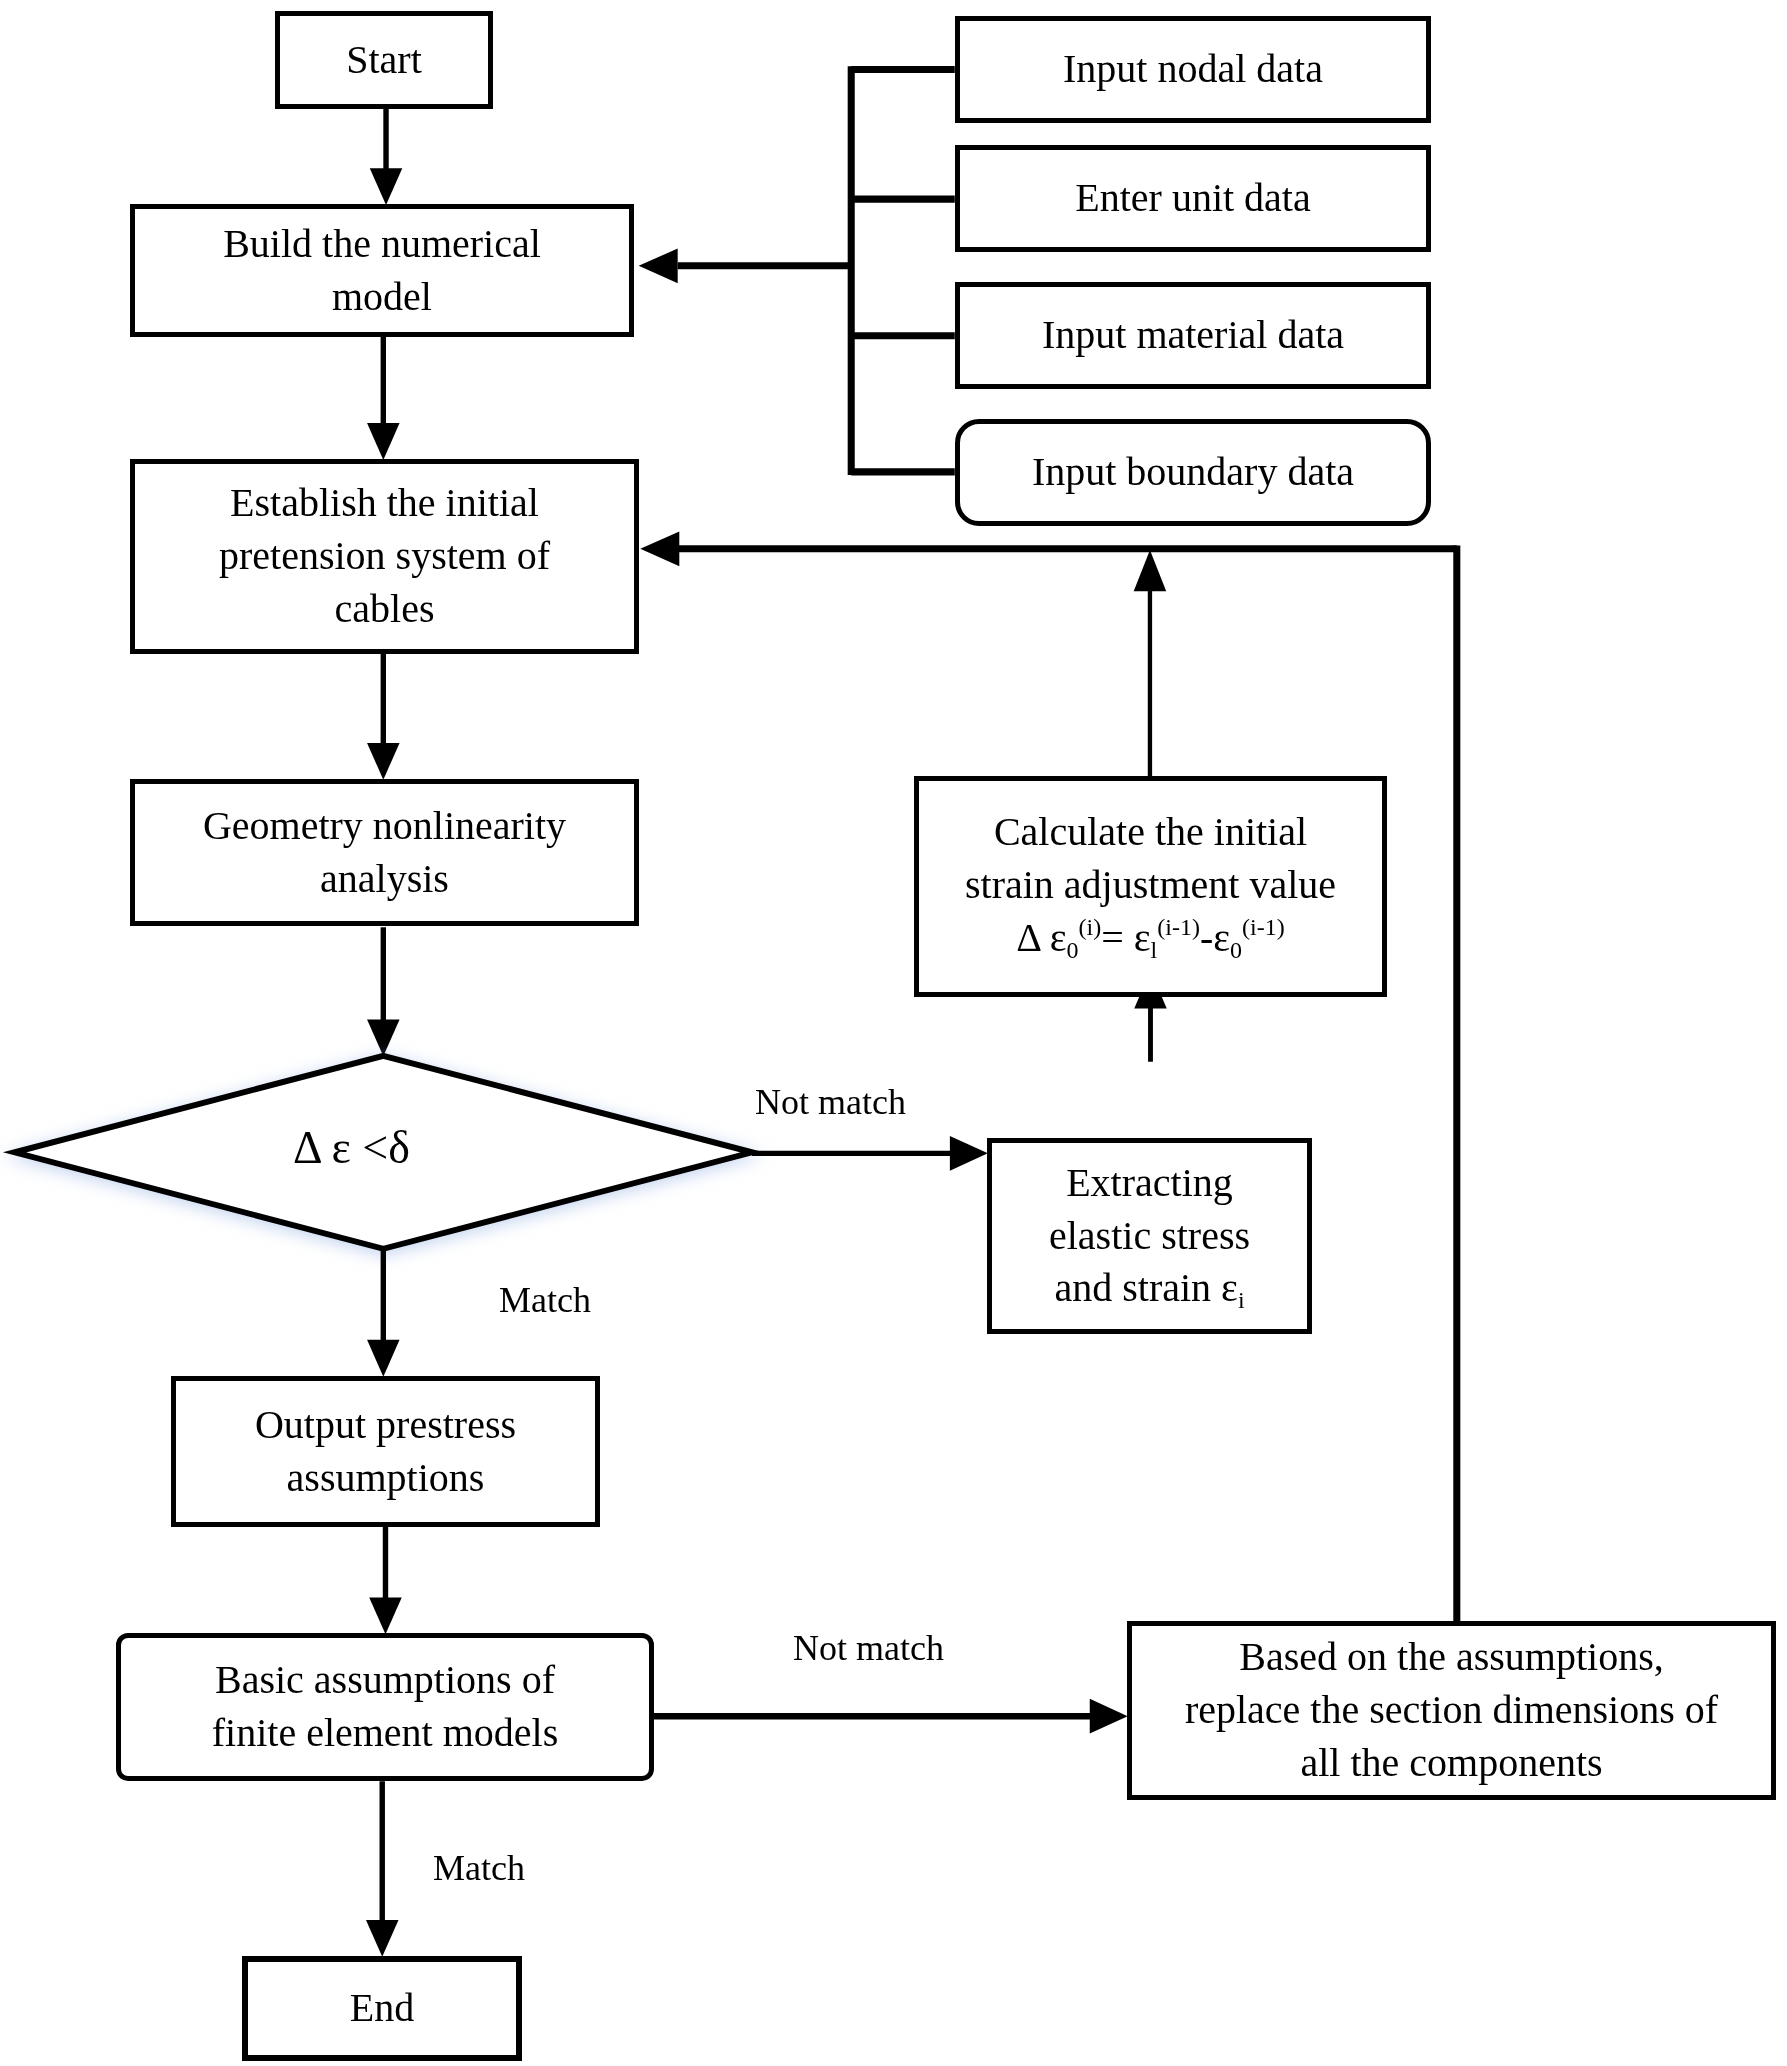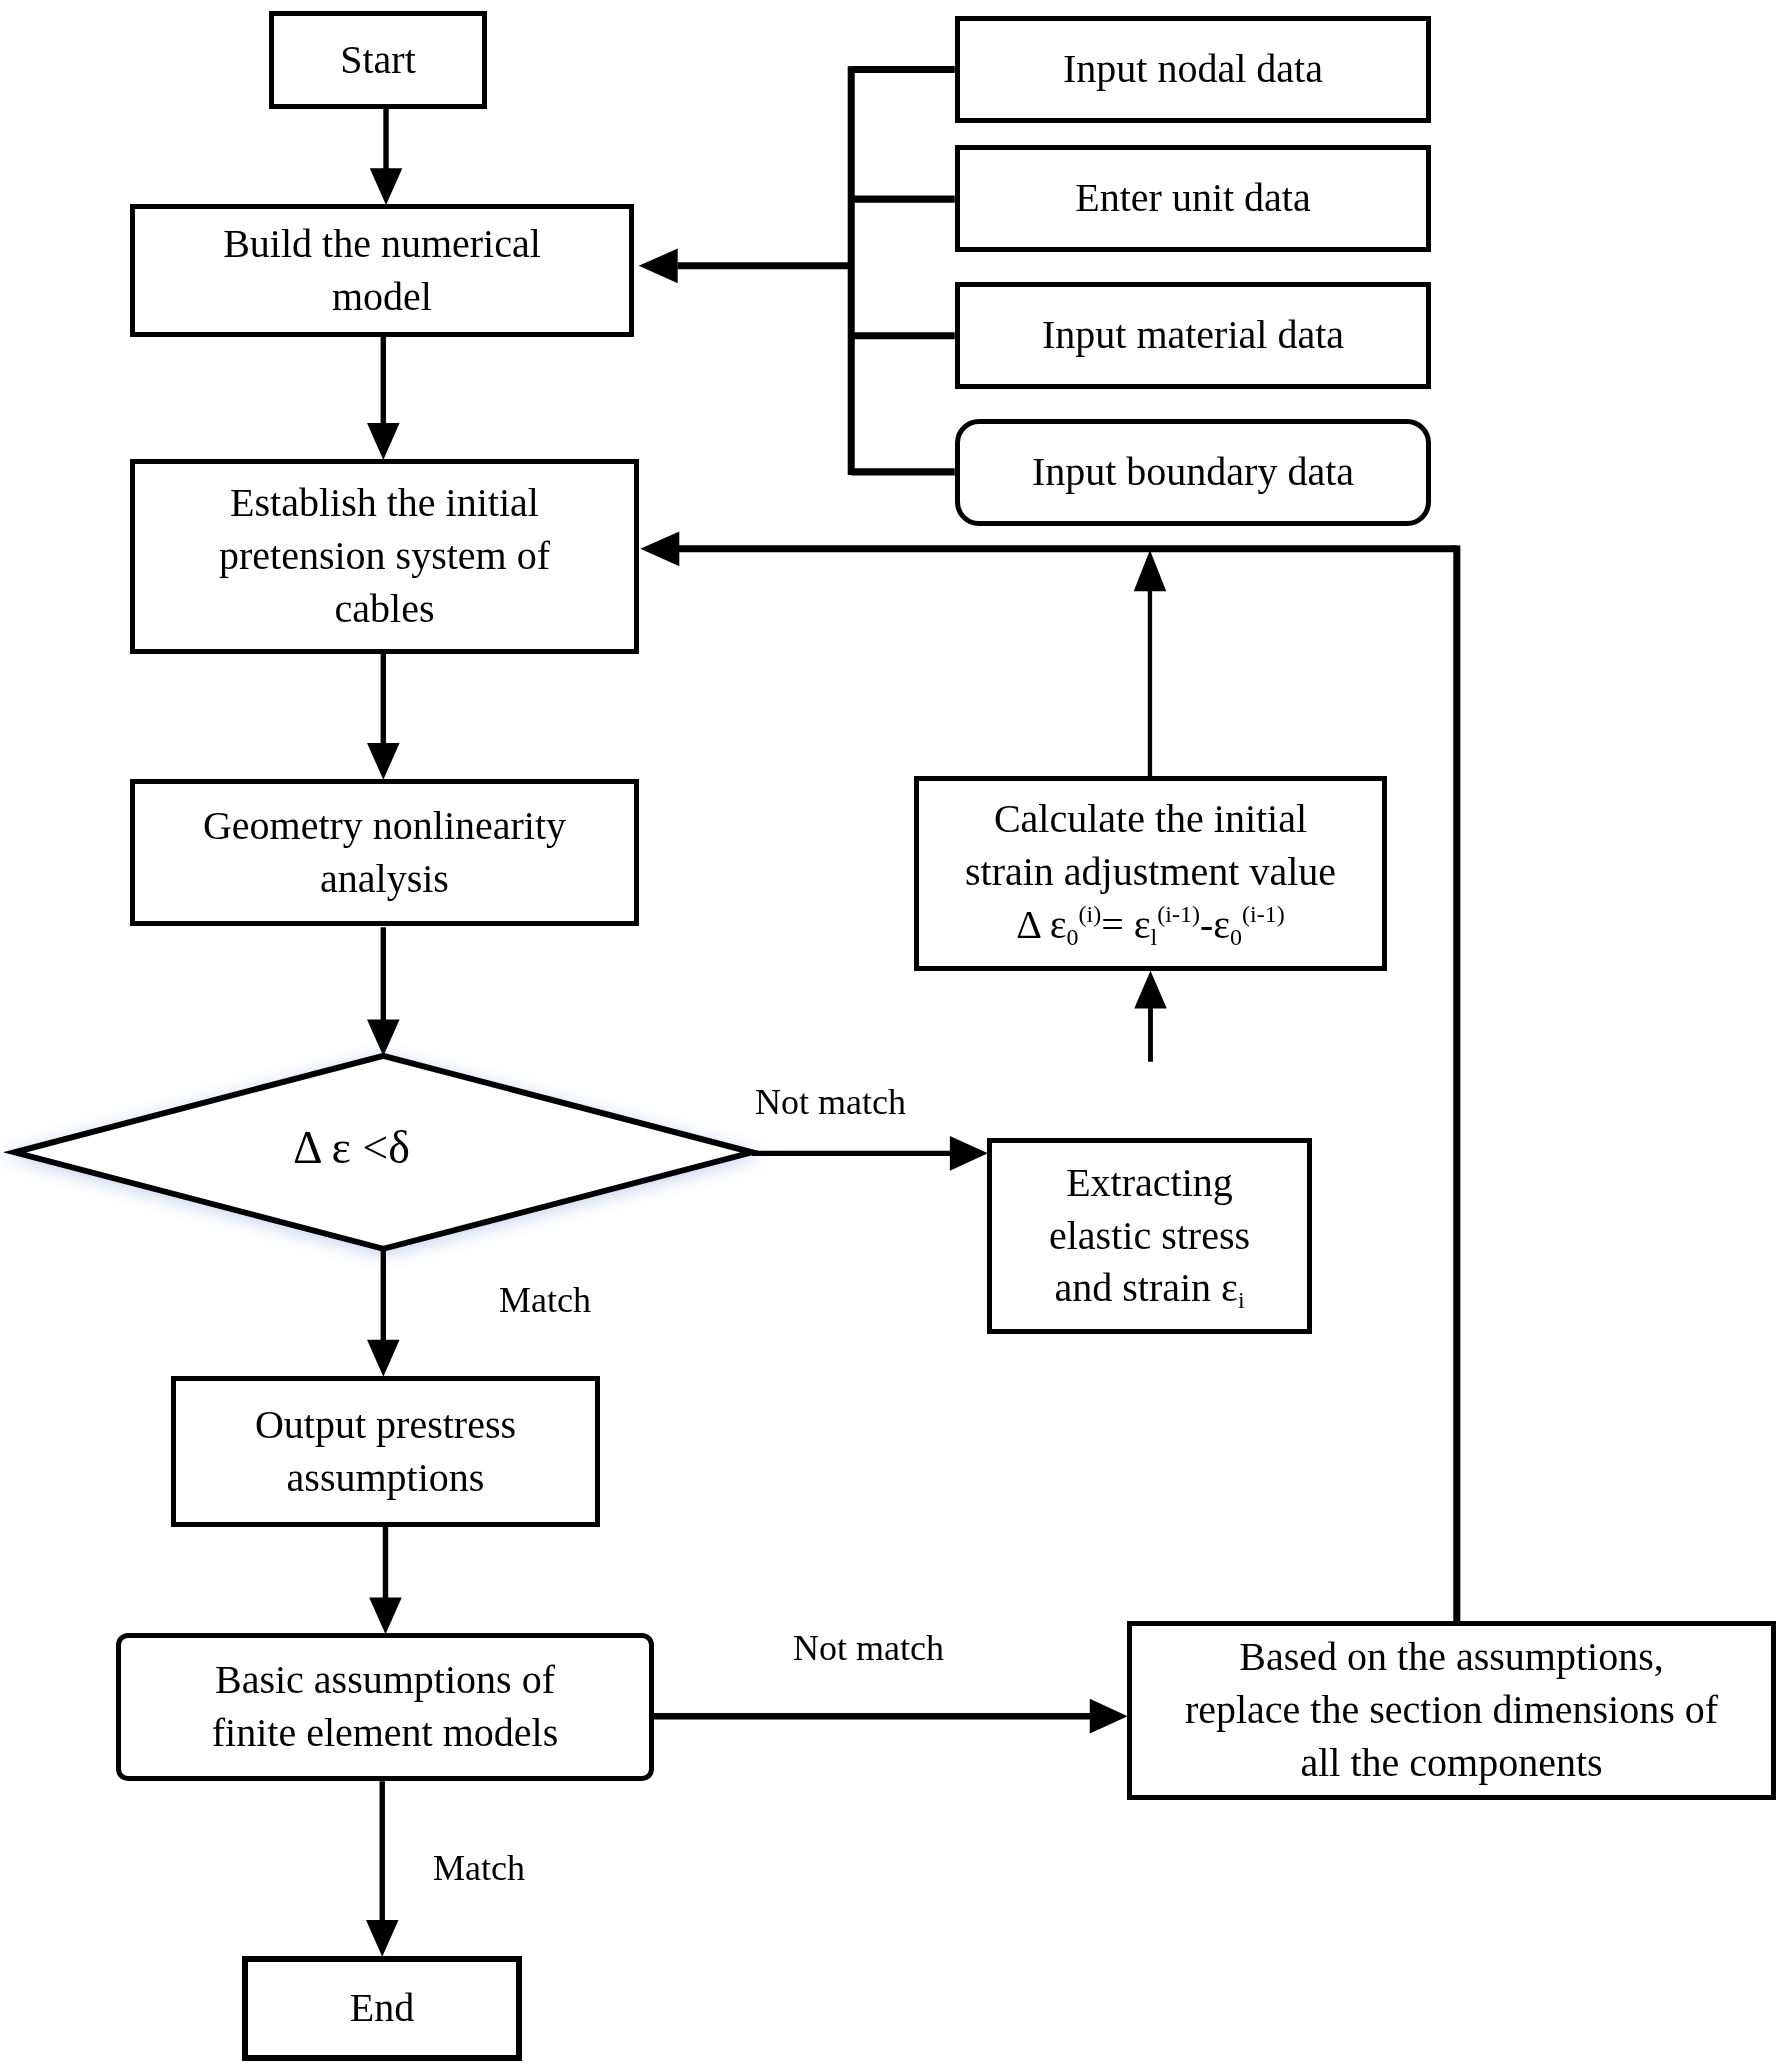--- a/index.html
+++ b/index.html
@@ -92,21 +92,21 @@
       <polygon points="1181,1012 1253,980 1253,1044" fill="#000"></polygon>
       <path d="M2687 1006 V2990" stroke="#000" stroke-width="13" fill="none"></path>
     </g>
 
     <g>
       <path d="M1205 3165 H2012" stroke="#000" stroke-width="12" fill="none"></path>
       <polygon points="2080,3165 2010,3133 2010,3197" fill="#000"></polygon>
     </g>
   </svg>
 
-  <div class="node" style="left:269px;top:11px;width:218px;height:98px;justify-content:center;">
+  <div class="node" style="left:275px;top:11px;width:218px;height:98px;justify-content:center;">
     <div class="line">Start</div>
   </div>
 
   <div class="node" style="left:130px;top:204px;width:504px;height:133px;">
     <div class="line">Build the numerical</div>
     <div class="line">model</div>
   </div>
 
   <div class="node" style="left:955px;top:15.7px;width:476px;height:107px;">
     <div class="line">Input nodal data</div>
@@ -136,21 +136,21 @@
   </div>
 
   <div class="diamond-label" style="left:293px;top:1121px;">Δ ε &lt;δ</div>
 
   <div class="node" style="left:987px;top:1102px;width:325px;height:196px;margin-top:36px;">
     <div class="line">Extracting</div>
     <div class="line">elastic stress</div>
     <div class="line"><span>and strain ε</span><sub class="fsub">i</sub></div>
   </div>
 
-  <div class="node" style="left:914px;top:776px;width:473px;height:195px;">
+  <div class="node" style="left:914px;top:776px;width:473px;height:221px;">
     <div class="line">Calculate the initial</div>
     <div class="line">strain adjustment value</div>
     <div class="line"><span class="f-n">Δ ε</span><span class="f-sub">0</span><span class="f-sup">(i)</span><span class="f-n">= ε</span><span class="f-sub">l</span><span class="f-sup">(i-1)</span><span class="f-n">-ε</span><span class="f-sub">0</span><span class="f-sup">(i-1)</span></div>
   </div>
 
   <div class="node" style="left:171px;top:1376px;width:429px;height:151px;">
     <div class="line">Output prestress</div>
     <div class="line">assumptions</div>
   </div>
 

